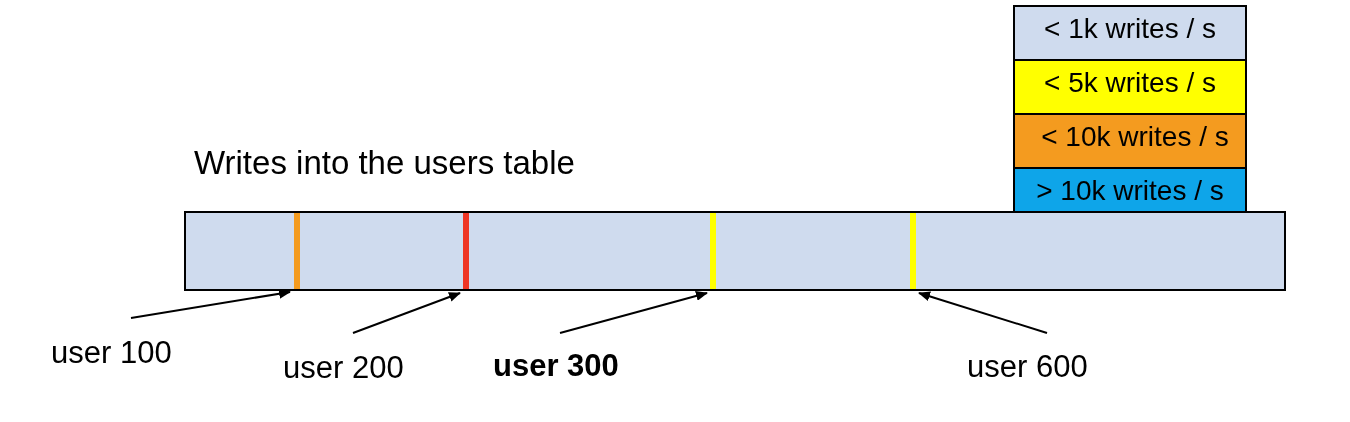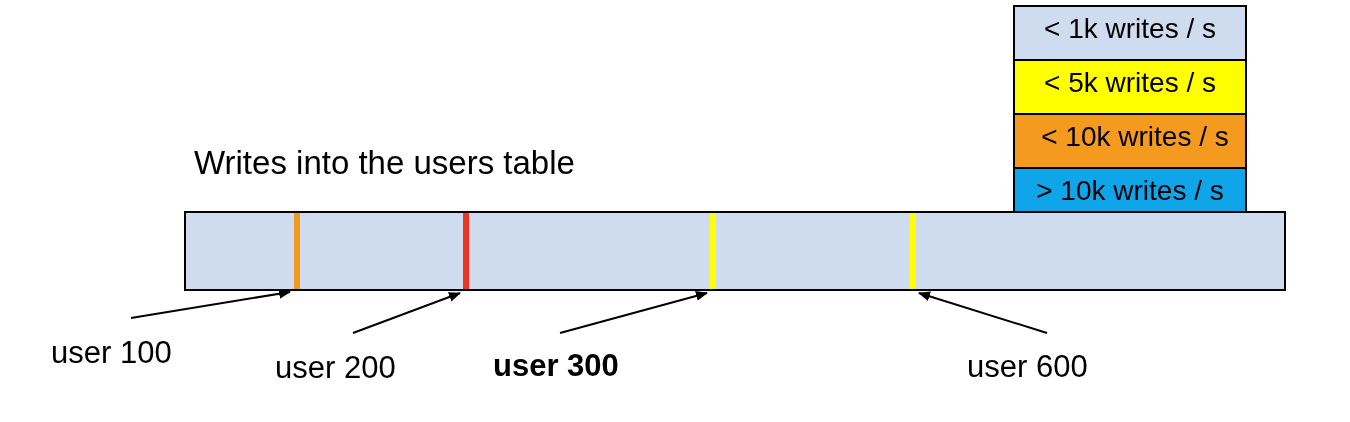--- a/index.html
+++ b/index.html
@@ -64,21 +64,21 @@
   .marker-3 { left: 48.0%; }
   .marker-4 { left: 66.2%; }
   
   .user-label {
     position: absolute;
     font-size: 31px;
     line-height: 1.1;
     white-space: nowrap;
   }
   .label-1 { left: 51px;  top: 336px; }
-  .label-2 { left: 275px; top: 351px; }
+  .label-2 { left: 283px; top: 351px; }
   .label-3 { left: 493px; top: 349px; font-weight: bold; }
   .label-4 { left: 967px; top: 350px; }
   .arrows {
     position: absolute;
     left: 0; top: 0;
     width: 1350px;
     height: 422px;
     pointer-events: none;
   }
 </style>

